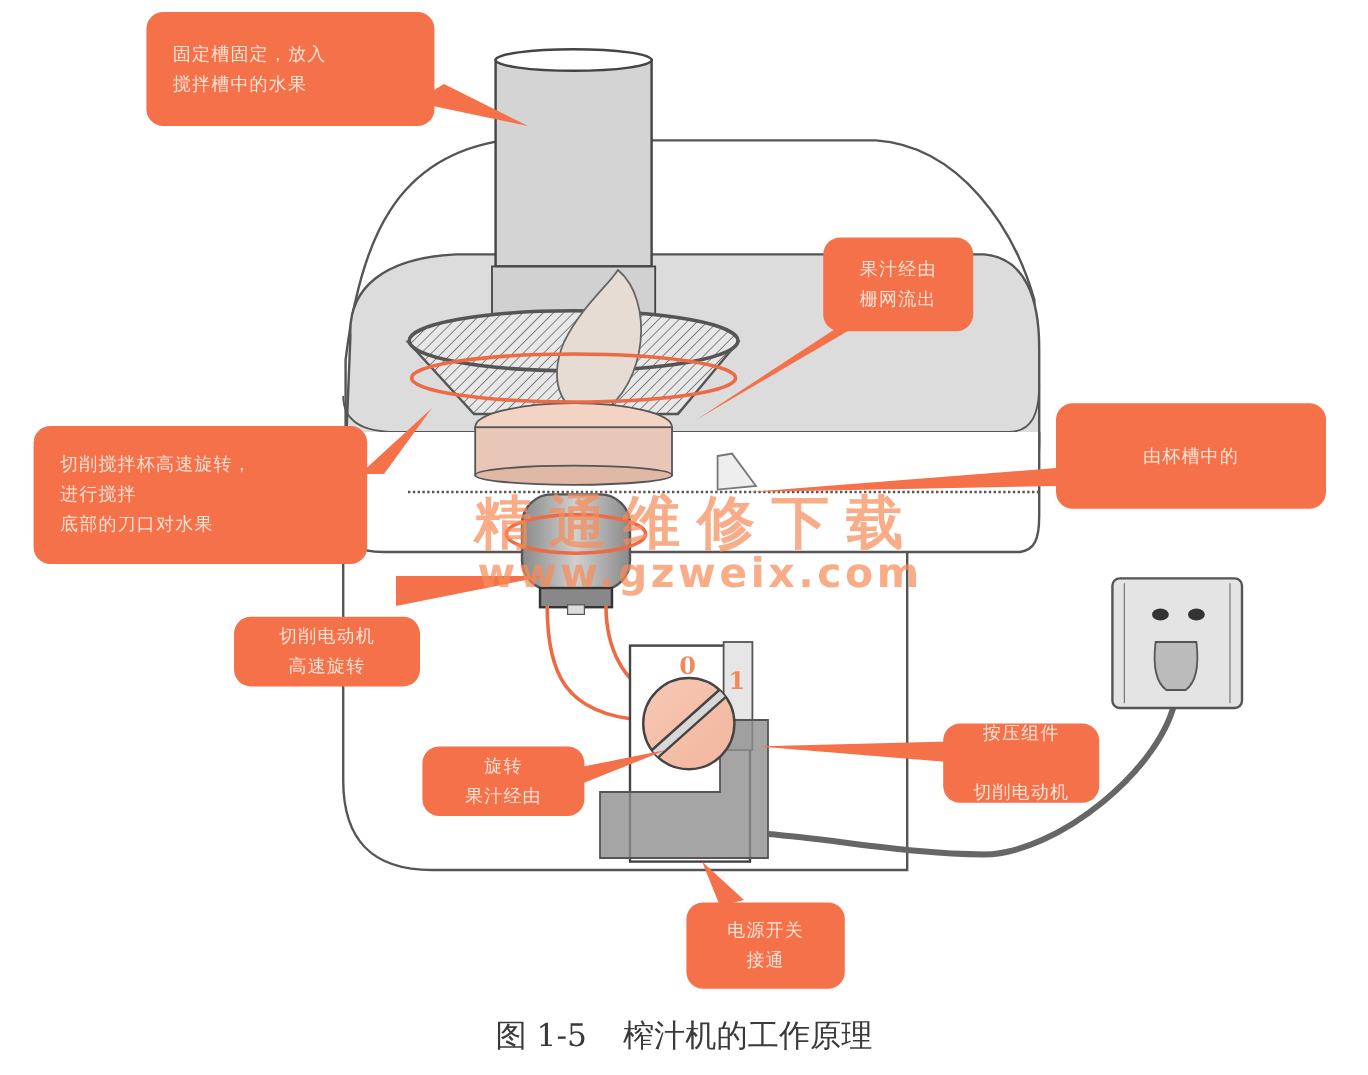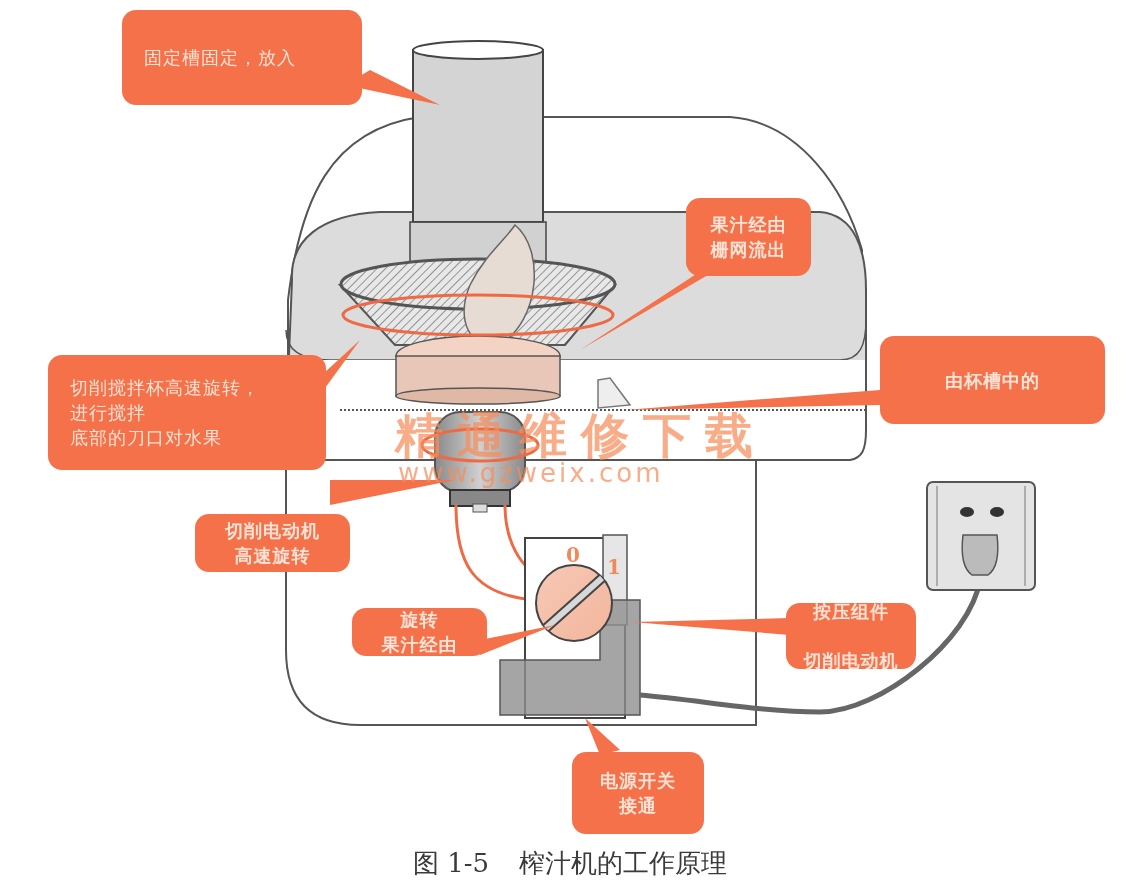--- a/index.html
+++ b/index.html
@@ -2,36 +2,36 @@
 <html><head>
 <meta charset="utf-8">
 <style>
   html, body { margin: 0; padding: 0; background: #ffffff; }
   body { width: 1140px; height: 896px; position: relative; overflow: hidden;
          font-family: "DejaVu Sans", sans-serif; }
   #diagram { position: absolute; left: 0; top: 0; }
   .callout {
     position: absolute; background: #f5714a; border-radius: 14px;
     color: #fde3d6; font-family: "DejaVu Sans", sans-serif;
-    font-size: 18px; line-height: 25px; box-sizing: border-box;
+    font-size: 15px; line-height: 25px; box-sizing: border-box;
     display: flex; flex-direction: column; justify-content: center;
     letter-spacing: 1px;
   }
   .callout span { display: block; white-space: nowrap; }
   .c-left { text-align: left; padding-left: 22px; }
-  .c-center { align-items: center; text-align: center; font-weight: bold; }
+  .c-center { align-items: center; text-align: center; }
   .caption {
     position: absolute; left: 0; top: 846px; width: 1140px; text-align: center;
     font-family: "DejaVu Serif", serif; font-size: 26px; color: #3a3a3a;
   }
   .caption .num { margin-right: 30px; }
   .wm1 { position: absolute; left: 395px; top: 404px; font-family: "DejaVu Serif", serif;
          font-size: 48px; font-weight: bold; color: rgba(245,140,90,0.72); letter-spacing: 14px; }
   .wm2 { position: absolute; left: 398px; top: 458px; font-family: "DejaVu Sans", sans-serif;
-         font-size: 26px; font-weight: normal; color: rgba(245,140,90,0.72); letter-spacing: 3px; }
+         font-size: 34px; font-weight: bold; color: rgba(245,140,90,0.72); letter-spacing: 3px; }
   .dial-label { position: absolute; font-family: "DejaVu Serif", serif; font-weight: bold;
                 color: #f08a5a; font-size: 20px; }
 </style>
 </head>
 <body>
 
 <svg id="diagram" width="1140" height="896" viewBox="0 0 1140 896">
   <defs>
     <pattern id="hatch" width="6" height="6" patternUnits="userSpaceOnUse" patternTransform="rotate(45)">
       <rect width="6" height="6" fill="#e8e8e8"></rect>
@@ -109,46 +109,47 @@
     <polygon points="790,618 790,635 632,622"></polygon>
     <polygon points="600,755 620,750 585,718"></polygon>
   </g>
 </svg>
 
 <div class="dial-label" style="left:566px; top:543px;">0</div>
 <div class="dial-label" style="left:607px; top:555px;">1</div>
 
 <div class="callout c-left" style="left:122px; top:10px; width:240px; height:95px;">
   <span>固定槽固定，放入</span>
+  <span>搅拌槽中的水果</span>
 </div>
 <div class="callout c-center" style="left:686px; top:198px; width:125px; height:78px;">
   <span>果汁经由</span>
   <span>栅网流出</span>
 </div>
 <div class="callout c-center" style="left:880px; top:336px; width:225px; height:88px;text-align:center;">
   <span>由杯槽中的</span>
 </div>
-<div class="callout c-left" style="left:48px; top:355px; width:278px; height:115px;">
+<div class="callout c-left" style="left:28px; top:355px; width:278px; height:115px;">
   <span>切削搅拌杯高速旋转，</span>
   <span>进行搅拌</span>
   <span>底部的刀口对水果</span>
 </div>
 <div class="callout c-center" style="left:195px; top:514px; width:155px; height:58px;">
   <span>切削电动机</span>
   <span>高速旋转</span>
 </div>
-<div class="callout c-center" style="left:352px; top:608px; width:135px; height:48px;">
+<div class="callout c-center" style="left:352px; top:622px; width:135px; height:58px;">
   <span>旋转</span>
   <span>果汁经由</span>
 </div>
 <div class="callout c-center" style="left:786px; top:603px; width:130px; height:66px;gap:24px;">
   <span>按压组件</span>
   <span>切削电动机</span>
 </div>
-<div class="callout c-center" style="left:572px; top:752px; width:132px; height:82px;">
+<div class="callout c-center" style="left:572px; top:752px; width:132px; height:72px;">
   <span>电源开关</span>
   <span>接通</span>
 </div>
 
 <div class="wm1">精通维修下载</div>
 <div class="wm2">www.gzweix.com</div>
 
 <div class="caption">
   <span class="num">图 1-5</span><span>榨汁机的工作原理</span>
 </div>

